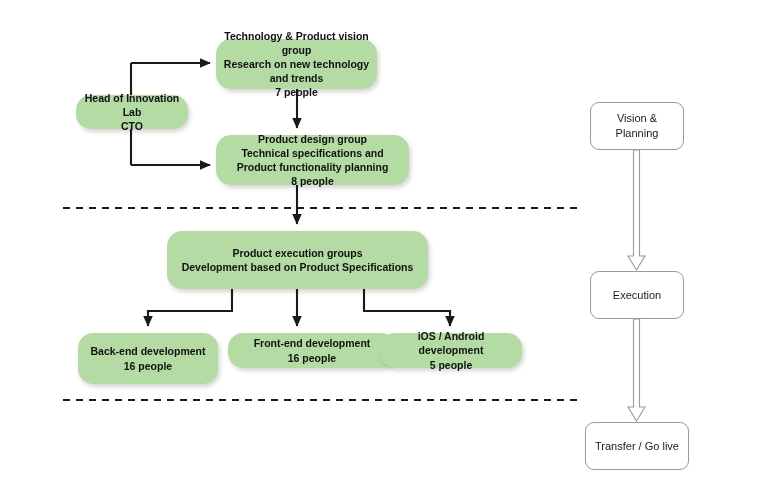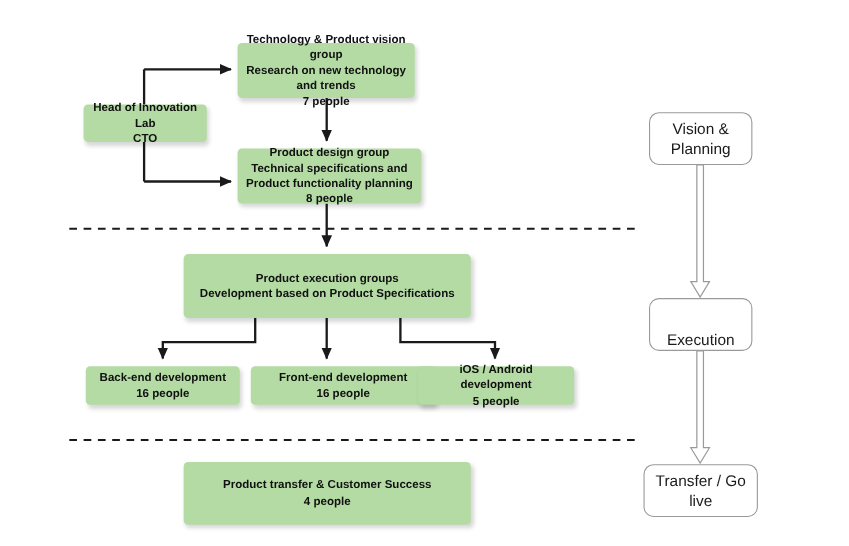--- a/index.html
+++ b/index.html
@@ -28,35 +28,35 @@
   .node {
     position: absolute;
     box-sizing: border-box;
     display: flex;
     align-items: center;
     justify-content: center;
     text-align: center;
   }
   .green-box {
     background: #b4dba4;
-    border-radius: 4px;
+    border-radius: 15px;
     box-shadow: 2px 3px 4px rgba(0,0,0,0.16);
     color: #111111;
     font-weight: bold;
     font-size: 10.5px;
     line-height: 1.34;
     padding: 2px 7px;
   }
   .phase-box {
     background: #ffffff;
     border: 1px solid #9a9a9a;
     border-radius: 9px;
     color: #1a1a1a;
     font-weight: normal;
-    font-size: 14px;
+    font-size: 11px;
     line-height: 1.32;
   }
   .node-text {
     display: block;
     white-space: pre-line;
   }
 </style>
 </head>
 <body>
 
@@ -101,58 +101,54 @@
 CTO</span>
   </div>
 
   <div class="node green-box" style="left:216px; top:39px; width:161px; height:50px;">
     <span class="node-text">Technology &amp; Product vision group
 Research on new technology
 and trends
 7 people</span>
   </div>
 
-  <div class="node green-box" style="left:216px; top:135px; width:167px; height:50px;">
+  <div class="node green-box" style="left:216px; top:135px; width:193px; height:50px;">
     <span class="node-text">Product design group
 Technical specifications and
 Product functionality planning
 8 people</span>
   </div>
 
   <div class="node green-box" style="left:167px; top:231px; width:261px; height:58px;">
     <span class="node-text">Product execution groups
 Development based on Product Specifications</span>
   </div>
 
-  <div class="node green-box" style="left:78px; top:333px; width:140px; height:35px;">
+  <div class="node green-box" style="left:78px; top:333px; width:140px; height:51px;">
     <span class="node-text">Back-end development
 16 people</span>
   </div>
 
   <div class="node green-box" style="left:228px; top:333px; width:168px; height:35px;">
     <span class="node-text">Front-end development
 16 people</span>
   </div>
 
   <div class="node green-box" style="left:380px; top:333px; width:142px; height:35px;">
     <span class="node-text">iOS / Android development
 5 people</span>
   </div>
 
-  <div class="node green-box" style="left:167px; top:420px; width:261px; height:57px;">
-    <span class="node-text">Product transfer &amp; Customer Success
-4 people</span>
-  </div>
 
   <div class="node phase-box" style="left:590px; top:102px; width:94px; height:48px;">
     <span class="node-text">Vision &amp;
 Planning</span>
   </div>
 
-  <div class="node phase-box" style="left:590px; top:271px; width:94px; height:48px;align-items:flex-end;">
+  <div class="node phase-box" style="left:590px; top:271px; width:94px; height:48px;">
     <span class="node-text">Execution</span>
   </div>
 
   <div class="node phase-box" style="left:585px; top:422px; width:104px; height:48px;">
     <span class="node-text">Transfer / Go live</span>
   </div>
 
 </div>
 
 </body></html>

